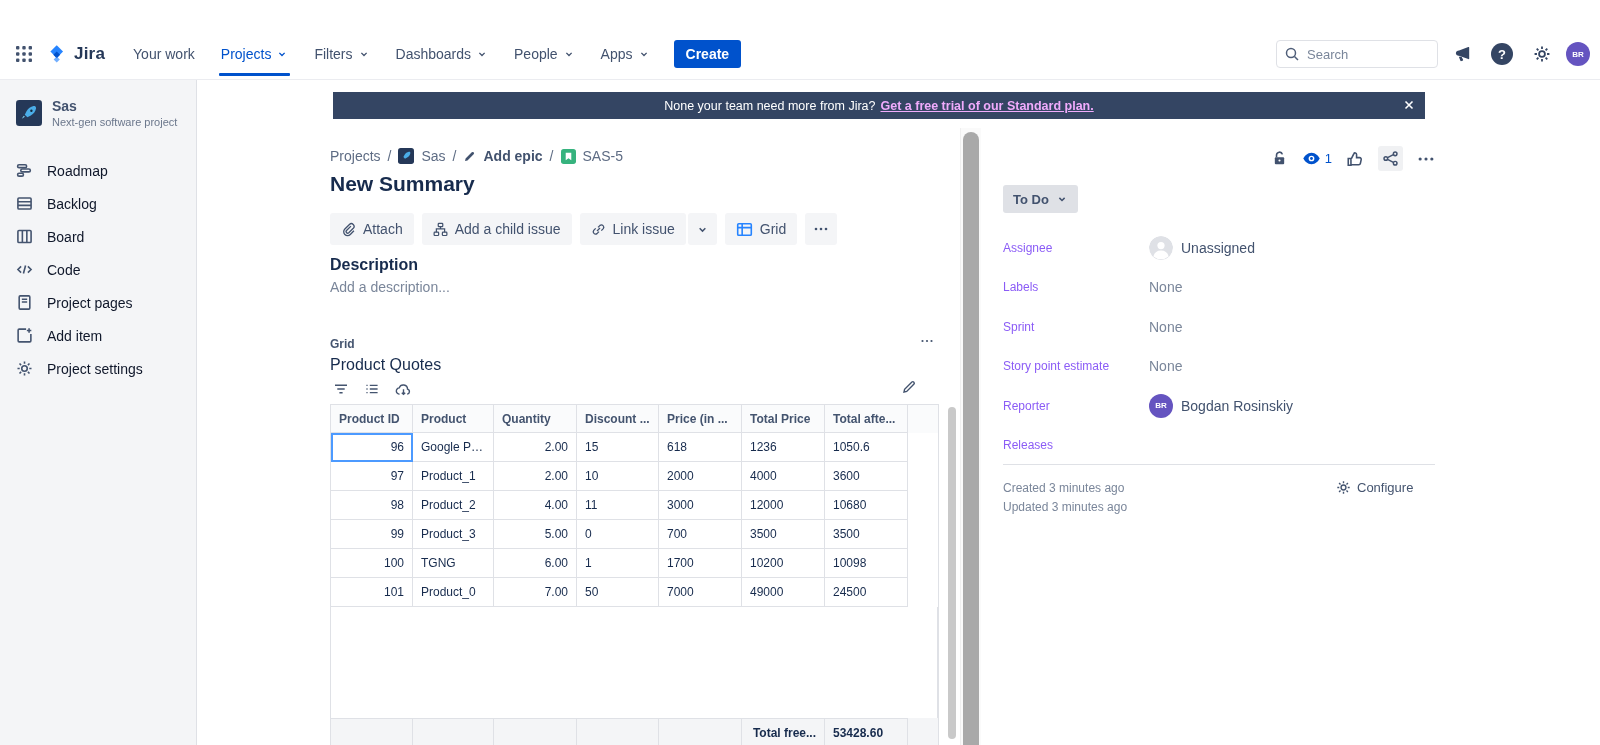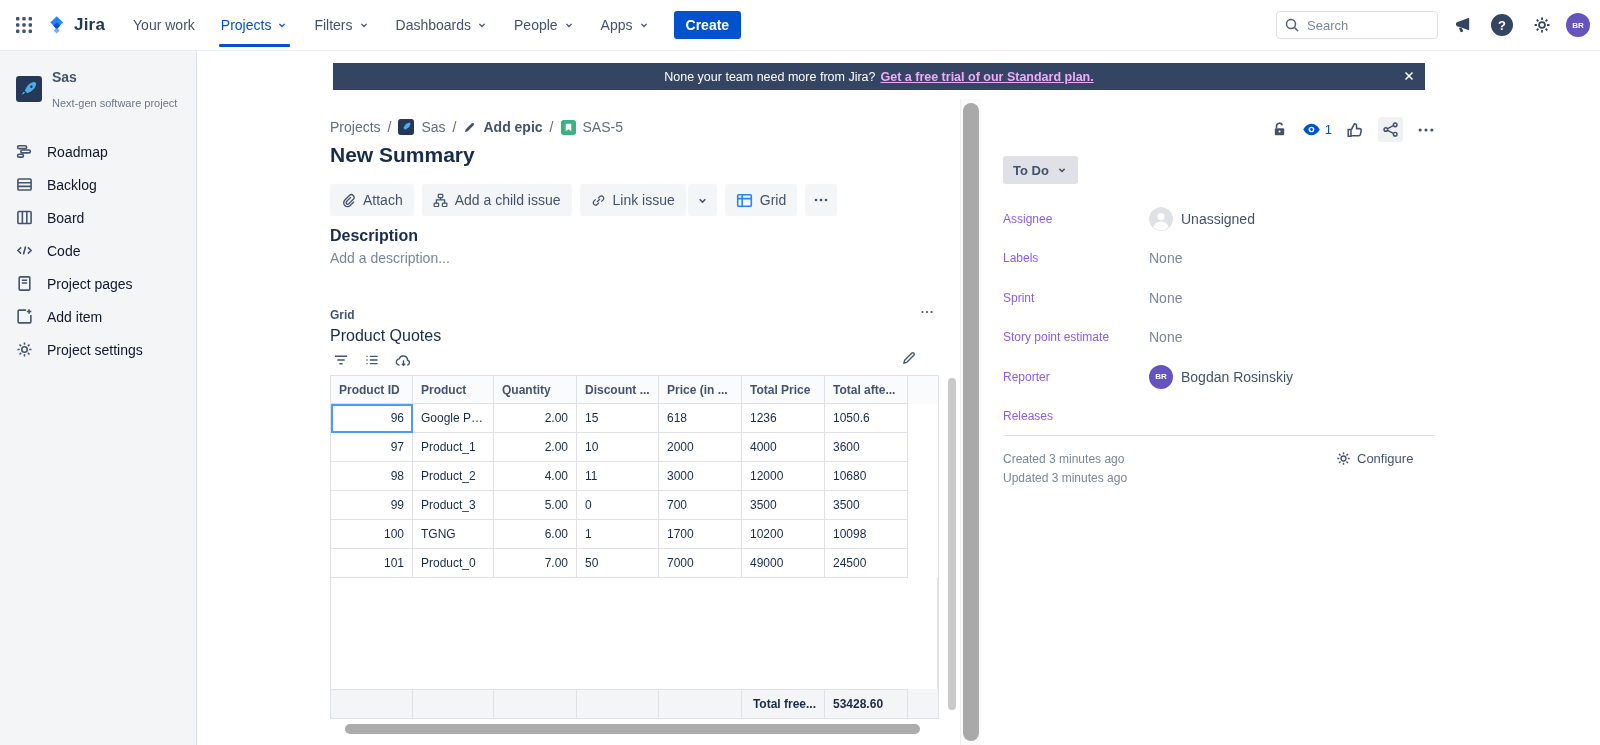--- a/index.html
+++ b/index.html
@@ -2,21 +2,21 @@
 <html><head>
 <meta charset="utf-8">
 <style>
   * { margin:0; padding:0; box-sizing:border-box; }
   html,body { width:1600px; height:745px; overflow:hidden; background:#fff;
     font-family:"Liberation Sans", sans-serif; color:#172B4D; }
   svg { display:block; }
 
   
   .topnav { height:51px; display:flex; align-items:center; padding:0 10px 0 8px;
-    border-bottom:1px solid #EBECF0; background:#fff; position:relative; z-index:5; }
+    border-bottom:1px solid #EBECF0; background:#fff; position:relative; z-index:5;margin-top:29px; }
   .nav-left { display:flex; align-items:center; gap:2px; }
   .icon-btn { width:32px; height:32px; display:flex; align-items:center; justify-content:center;
     border-radius:3px; color:#42526E; cursor:pointer; background:none; border:none; }
   .brand { display:flex; align-items:center; gap:6px; padding:0 14px 0 4px; cursor:pointer; }
   .brand-word { font-size:17px; font-weight:bold; color:#253858; letter-spacing:.2px; }
   .nav-item { position:relative; height:44px; display:flex; align-items:center; gap:5px;
     padding:0 12px; font-size:14px; color:#42526E; cursor:pointer; white-space:nowrap; }
   .nav-item.active { color:#0052CC; }
   .nav-item.active::after { content:""; position:absolute; left:10px; right:10px; bottom:0;
     height:3px; background:#0052CC; border-radius:1px; }
@@ -35,21 +35,21 @@
   .avatar { width:24px; height:24px; border-radius:50%; background:#6554C0; color:#fff;
     display:flex; align-items:center; justify-content:center; font-size:8px; font-weight:bold;
     cursor:pointer; }
 
   
   .app { display:flex; height:701px; }
   .sidebar { width:197px; background:#F4F5F7; border-right:1px solid #DFE1E6;
     padding:18px 0 0 0; flex:none; }
   .proj-head { display:flex; align-items:center; gap:10px; padding:0 16px; margin-bottom:26px; }
   .proj-name { font-size:14px; font-weight:bold; color:#42526E; }
-  .proj-type { font-size:11px; color:#6B778C; margin-top:12px; }
+  .proj-type { font-size:11px; color:#6B778C; margin-top:2px; }
   .side-item { display:flex; align-items:center; gap:14px; height:33px; padding:0 16px;
     font-size:14px; color:#0f172a; cursor:pointer; }
   .side-item .si { color:#44546F; flex:none; }
 
   .content { position:relative; flex:1; background:#fff; }
 
   
   .banner { position:absolute; left:136px; top:12px; width:1092px; height:27px;
     background:#344563; color:#fff; font-size:12.5px; display:flex; align-items:center;
     justify-content:center; gap:5px; }

